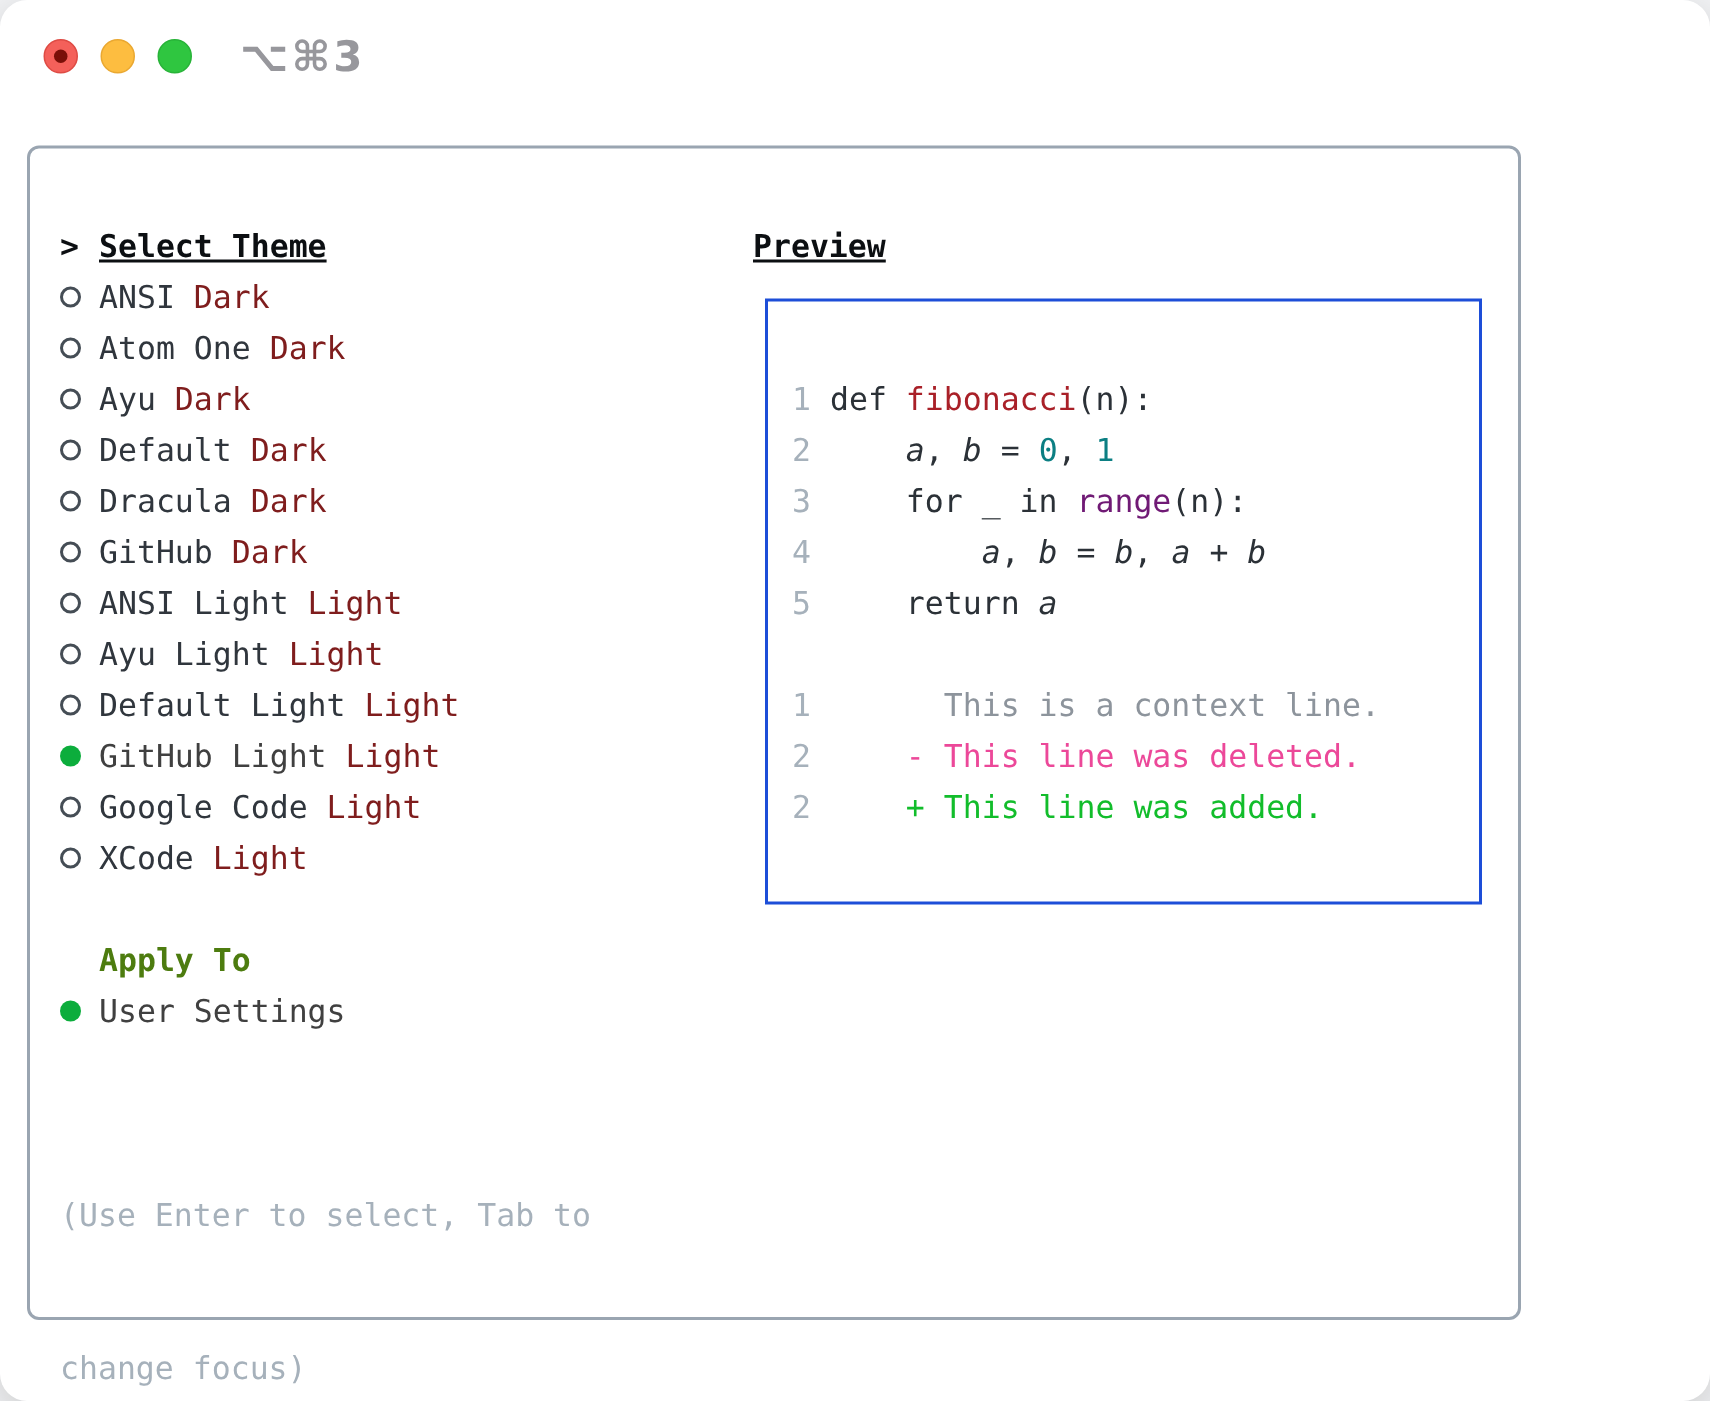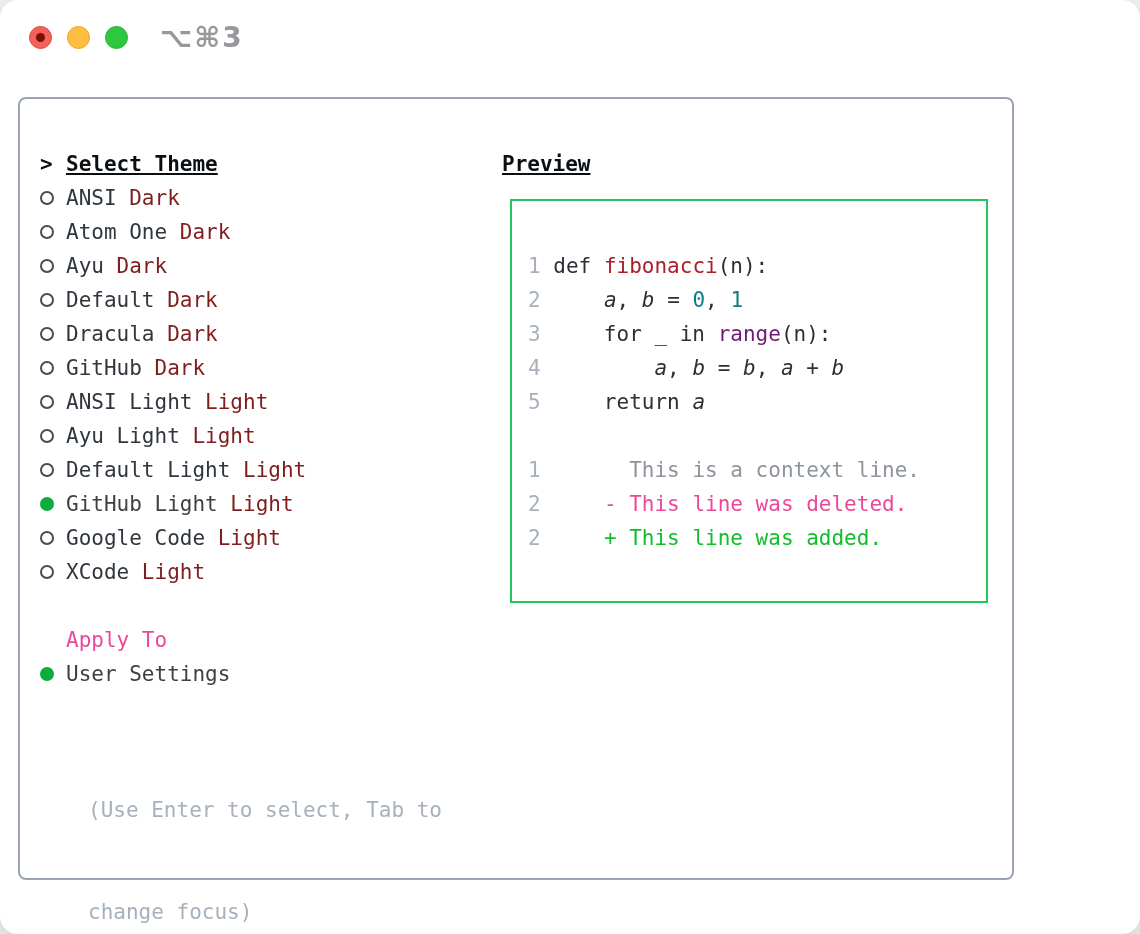--- a/index.html
+++ b/index.html
@@ -38,28 +38,28 @@
   .right-col{flex:none;padding-left:10px;}
   .row{display:flex;align-items:center;height:34px;white-space:pre;}
   .marker{width:26px;flex:none;display:flex;align-items:center;}
   .arrow-glyph{font-weight:bold;color:#0c0f12;}
   .heading-text{font-weight:bold;color:#0c0f12;text-decoration:underline;}
   .radio{width:14px;height:14px;box-sizing:border-box;border:2px solid #454d55;border-radius:50%;}
   .radio.on{border:none;background:#0cad3c;}
   .opt-label{color:#30363d;}
   .opt-label.selected{color:#404040;}
   .opt-tag{color:#7f1d1d;}
-  .apply-heading-text{color:#ec4899;}
+  .apply-heading-text{color:#4d7c0f;font-weight:bold;}
   .spacer34{height:34px;}
   .hint{color:#a6b1bb;white-space:pre;}
-  .hint div{height:34px;margin-left:48px;}
+  .hint div{height:34px;}
   
   .preview-box{
     width:478px;height:404px;box-sizing:border-box;
-    border:2px solid #22c55e;
+    border:2px solid #1d4ed8;
     margin-left:8px;margin-top:18px;
     padding:48px 0 0 16px;
     overflow:hidden;
   }
   .code-line{height:34px;white-space:pre;}
   .tok-ln{color:#a6b1bb;}
   .tok-pl{color:#2b3137;}
   .tok-fn{color:#a92028;}
   .tok-num{color:#0c7f83;}
   .tok-blue{color:#701a75;text-align:right;}

